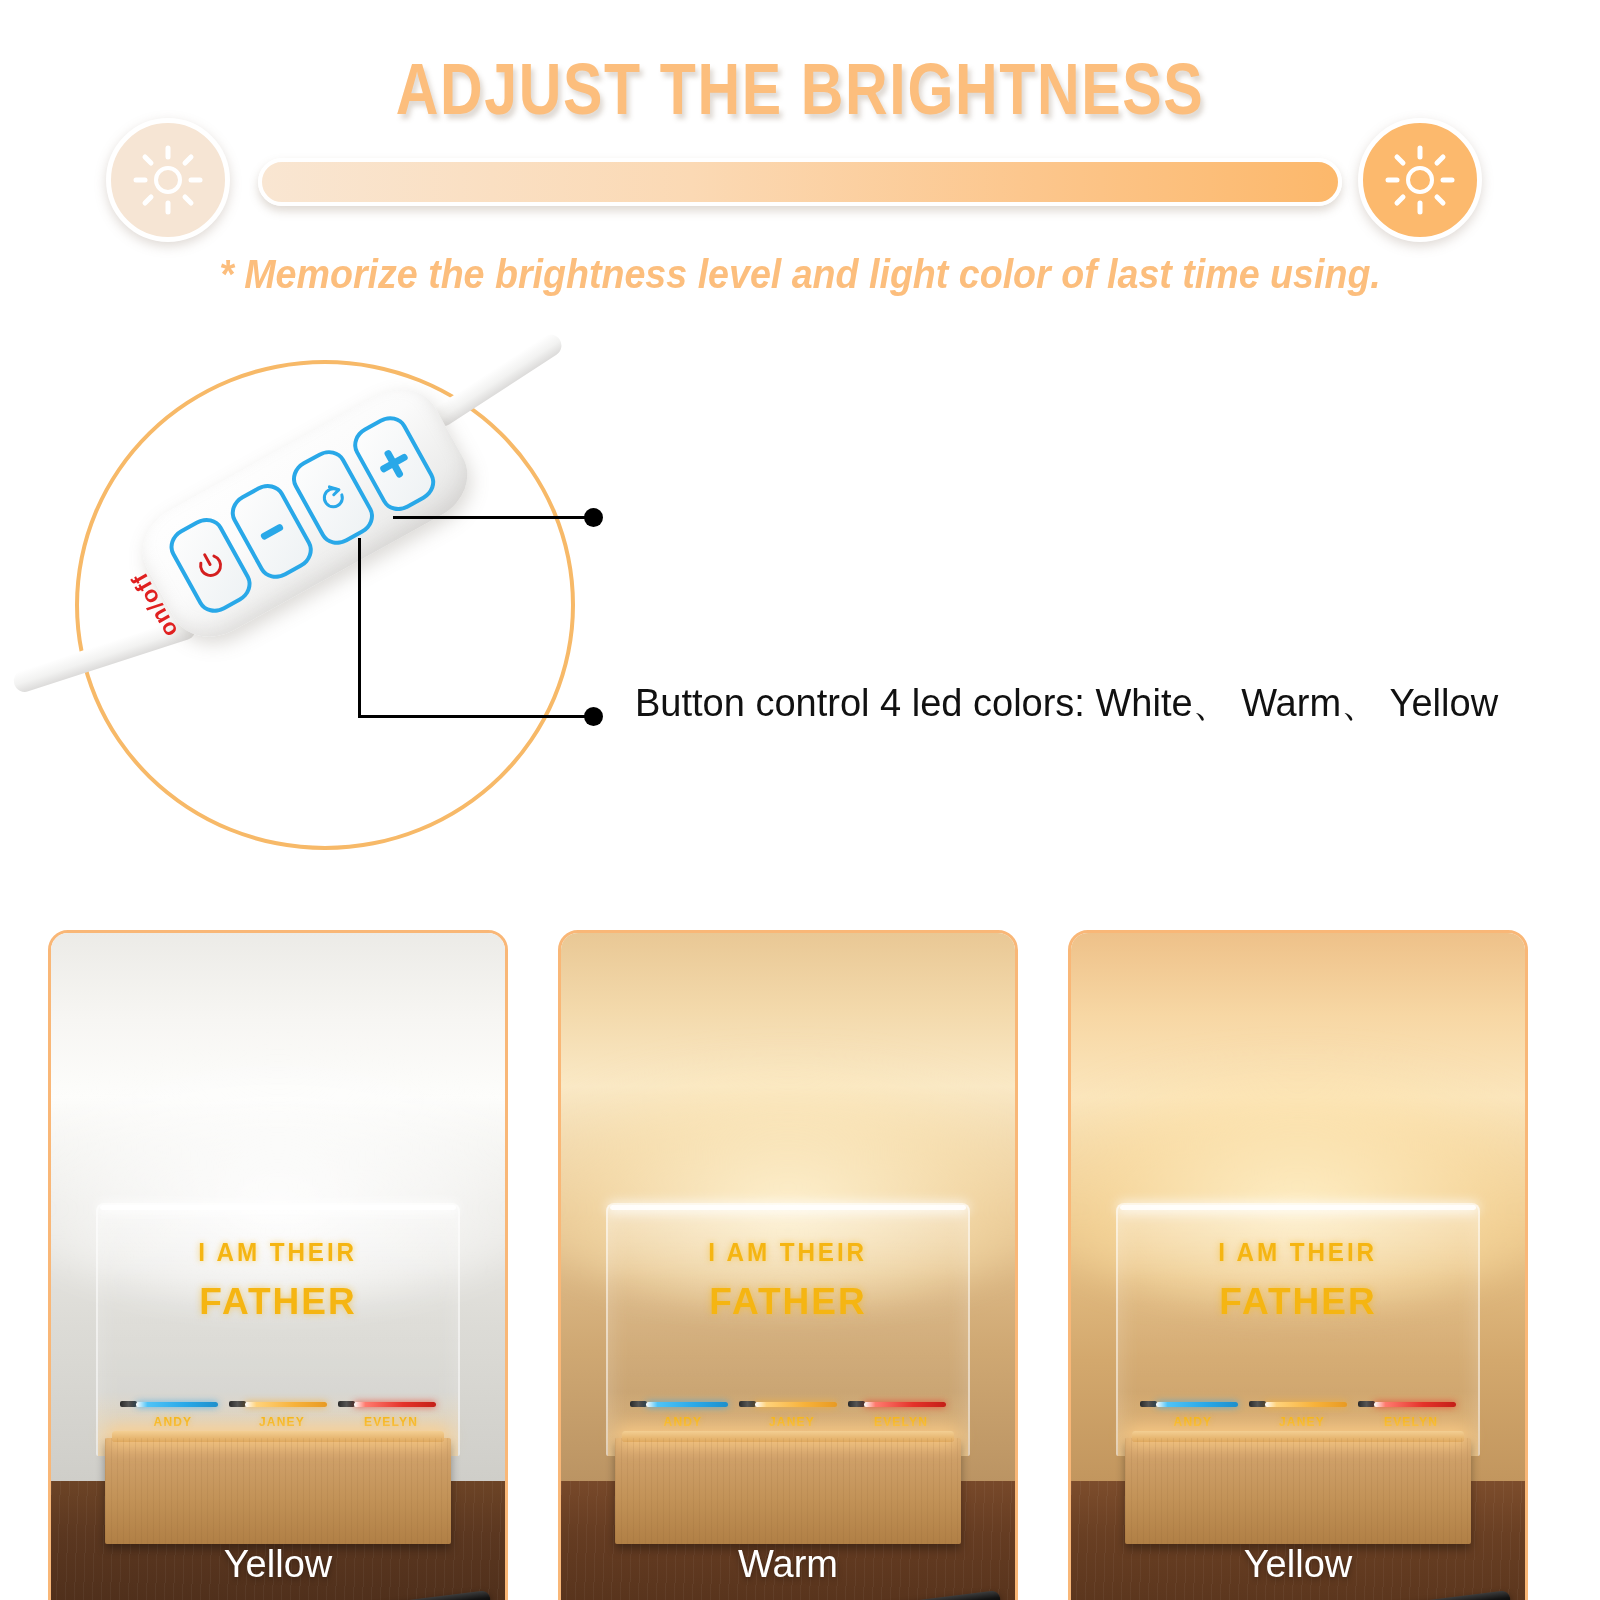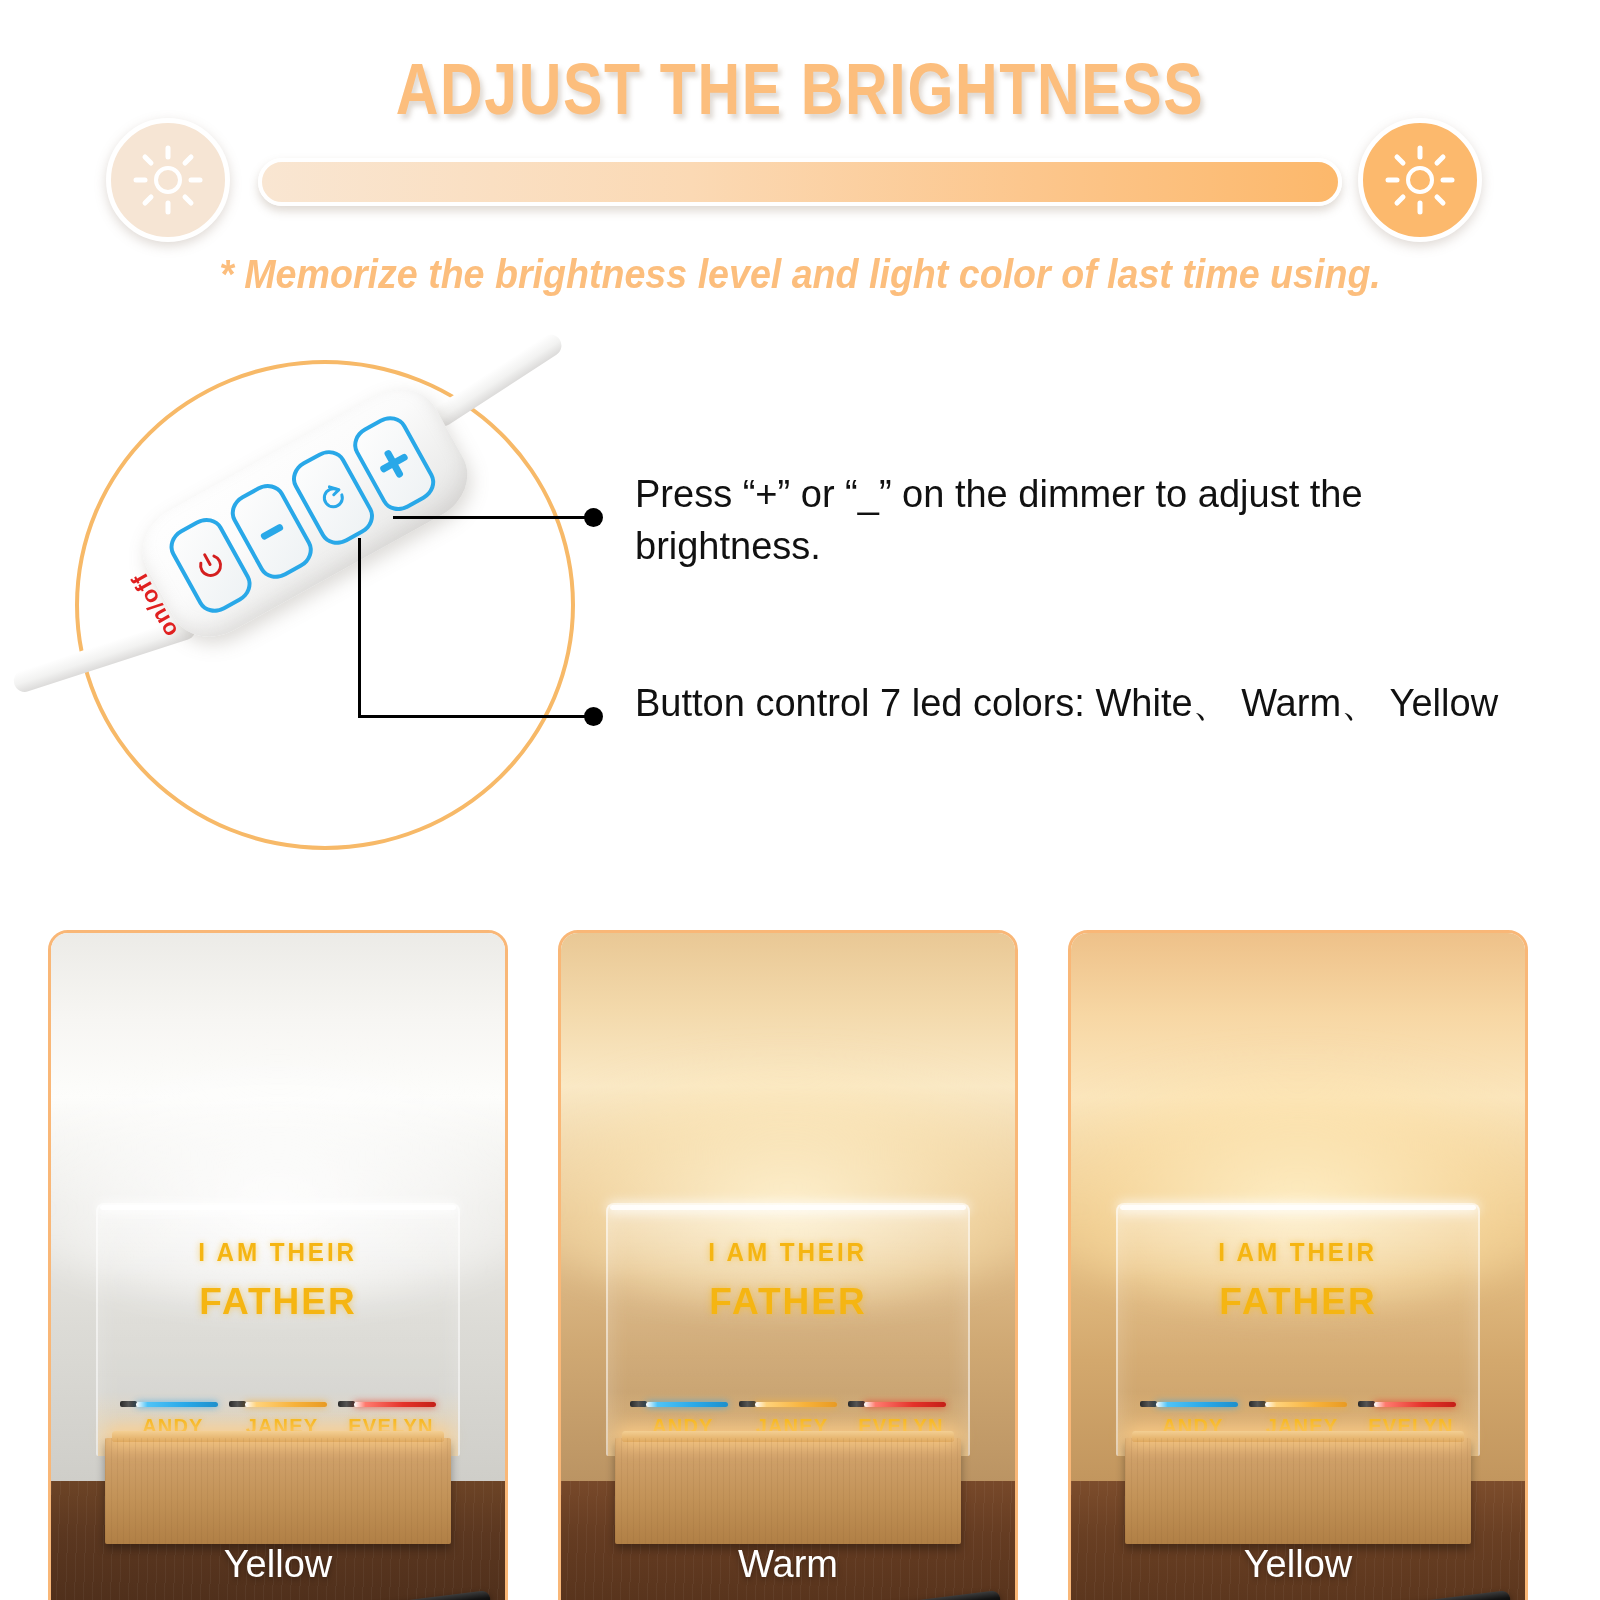--- a/index.html
+++ b/index.html
@@ -214,21 +214,21 @@
   .blade {
     position:absolute; left:16px; right:0; top:1px;
     height:5px; border-radius:3px;
   }
   .blade-blue   { background:linear-gradient(to right,#ffffff 0%,#4fc3f7 14%,#29a8e8 60%,#1d8fcc 100%); box-shadow:0 0 7px rgba(60,170,235,0.85); }
   .blade-orange { background:linear-gradient(to right,#ffffff 0%,#ffd27a 14%,#f7b23b 60%,#e89a22 100%); box-shadow:0 0 7px rgba(245,175,55,0.85); }
   .blade-red    { background:linear-gradient(to right,#ffffff 0%,#ff7a6e 14%,#e4322a 60%,#c41f18 100%); box-shadow:0 0 7px rgba(230,60,45,0.85); }
   .saber-name {
     position:absolute; left:8px; right:0; top:14px;
     text-align:center;
-    font-size:20px; font-weight:bold; letter-spacing:1.2px;
+    font-size:12px; font-weight:bold; letter-spacing:1.2px;
     color:#f5b512;
     text-shadow:0 0 5px rgba(245,181,18,0.5);
   }
 
   
   .wood-base {
     position:absolute; left:12%; bottom:13%;
     width:76%; height:15%;
     border-radius:2px;
     background:linear-gradient(to bottom,#d8ab72 0%,#cfa069 18%,#c29257 58%,#b07f45 100%);
@@ -337,26 +337,25 @@
 
     <div class="dim-btn" id="btn-plus">
       <span class="glyph-plus"></span>
     </div>
 
     <div id="onoff-label">on/off</div>
   </div>
 
   <div class="leader-h" style="left:393px; top:166px; width:195px;"></div>
   <div class="leader-dot" style="left:584px; top:158px;"></div>
-  <div class="callout-text" style="left:635px; top:118px;">Press “+” or “_” on the dimmer to adjust the brightness.</div>
 
   <div class="leader-v" style="left:358px; top:188px; height:180px;"></div>
   <div class="leader-h" style="left:358px; top:365px; width:230px;"></div>
   <div class="leader-dot" style="left:584px; top:357px;"></div>
-  <div class="callout-text" style="left:635px; top:327px;">Button control 7 led colors: White、 Warm、 Yellow</div>
+  <div class="callout-text" style="left:635px; top:327px;">Button control 4 led colors: White、 Warm、 Yellow</div>
 </div>
 
 <div id="cards">
 
   <div class="photo-card" id="card-white">
     <div class="scene">
       <div class="wall wall-white">
         <div class="glow-arc glow-white"></div>
       </div>
       <div class="desk desk-white">

